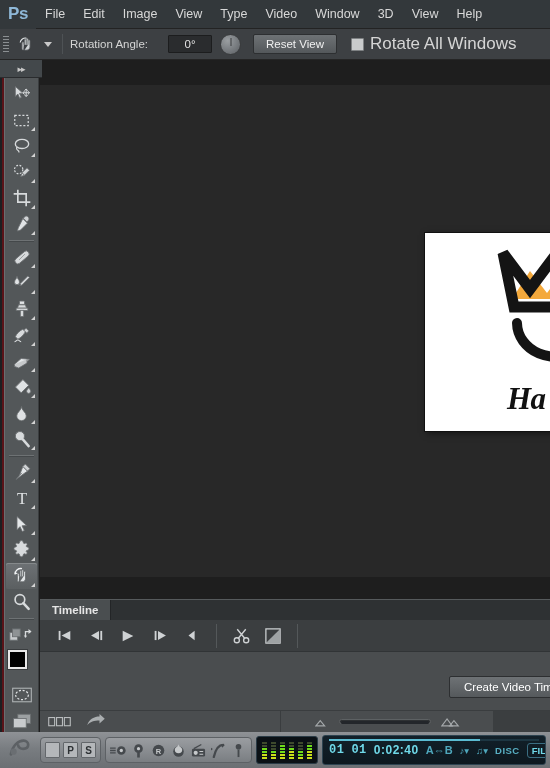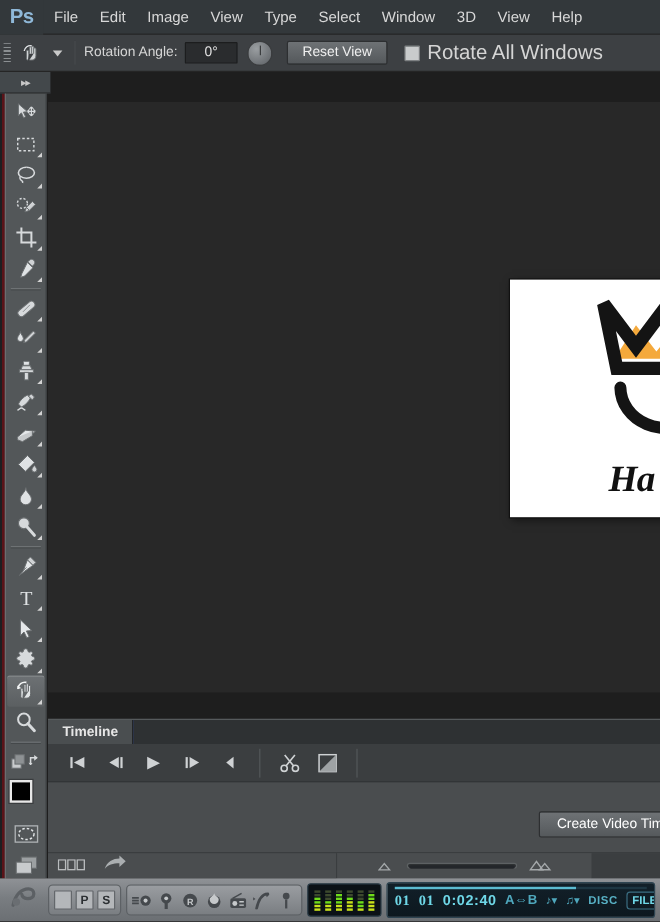--- a/index.html
+++ b/index.html
@@ -53,21 +53,21 @@
     width: 14px; height: 31px; display: flex; align-items: center; justify-content: center;
   }
   .opt-caret::after {
     content: ""; border-left: 4px solid transparent; border-right: 4px solid transparent;
     border-top: 5px solid #c9c9c9;
   }
   .opt-div {
     width: 1px; height: 20px; background: #2b2d2f;
     border-right: 1px solid #4e5255; margin: 0 7px;
   }
-  .opt-label { color: #d5d5d5; font-size: 11.5px; margin-right: 6px; }
+  .opt-label { color: #d5d5d5; font-size: 11.5px; margin-right: 20px; }
   .opt-input {
     width: 44px; height: 18px; background: #2a2c2e;
     border: 1px solid #1c1d1e; color: #e2e2e2;
     font-size: 11.5px; text-align: center; line-height: 16px;
     border-radius: 1px;
   }
   .dial {
     width: 21px; height: 21px; border-radius: 50%;
     background: radial-gradient(circle at 35% 30%, #9a9ea1, #6e7276 70%, #5a5e61);
     border: 1px solid #3a3c3e; margin-left: 8px; position: relative;
@@ -270,21 +270,21 @@
   .eqbar { width: 5px; display: flex; flex-direction: column; gap: 1px; }
   .eqbar span { display: block; height: 2px; }
   .fl-transport {
     flex: 1; height: 30px; border-radius: 3px;
     background: linear-gradient(to bottom, #122029, #0d181f);
     border: 1px solid #2d4350;
     display: flex; align-items: center; padding: 0 6px; gap: 7px;
     position: relative; overflow: hidden;
   }
   .fl-num {
-    color: #6fd8e8; font-family: Liberation Serif, serif;
+    color: #6fd8e8; font-family: Liberation Mono, monospace;
     font-size: 12px; font-weight: bold; letter-spacing: 0.5px;
   }
   .fl-time {
     color: #6fd8e8; font-size: 12px; font-weight: bold; letter-spacing: 0.5px;
   }
   .fl-ab { color: #4fa8bd; font-size: 11px; font-weight: bold; }
   .fl-small { color: #4fa8bd; font-size: 9.5px; }
   .fl-pill {
     color: #6fd8e8; font-size: 9.5px; font-weight: bold;
     border: 1px solid #3b6e82; border-radius: 3px; padding: 1px 4px;
@@ -301,21 +301,21 @@
 
 <div id="app">
 
   <div class="menubar">
     <div class="ps-logo">Ps</div>
     <div class="menu-item">File</div>
     <div class="menu-item">Edit</div>
     <div class="menu-item">Image</div>
     <div class="menu-item">View</div>
     <div class="menu-item">Type</div>
-    <div class="menu-item">Select</div>
+    <div class="menu-item">Video</div>
     <div class="menu-item">Window</div>
     <div class="menu-item">3D</div>
     <div class="menu-item">View</div>
     <div class="menu-item">Help</div>
   </div>
 
   <div class="optionsbar">
     <div class="opt-grip">
         <i></i>
       </div>

